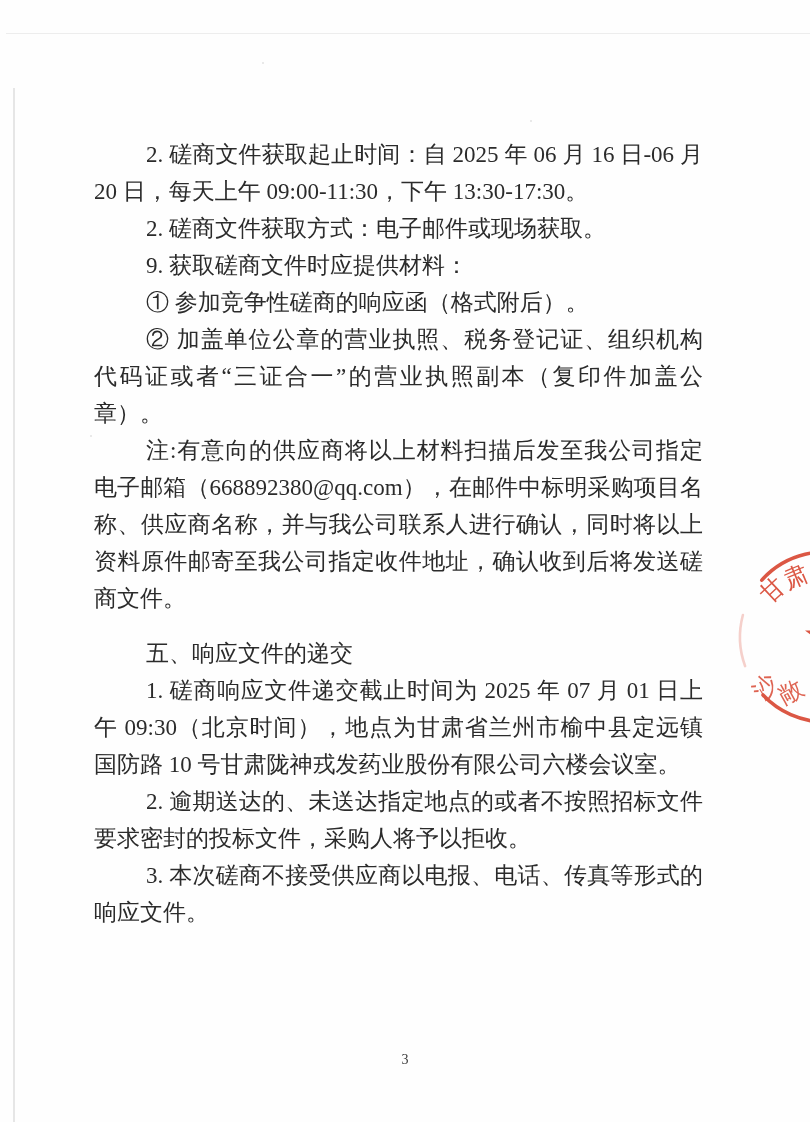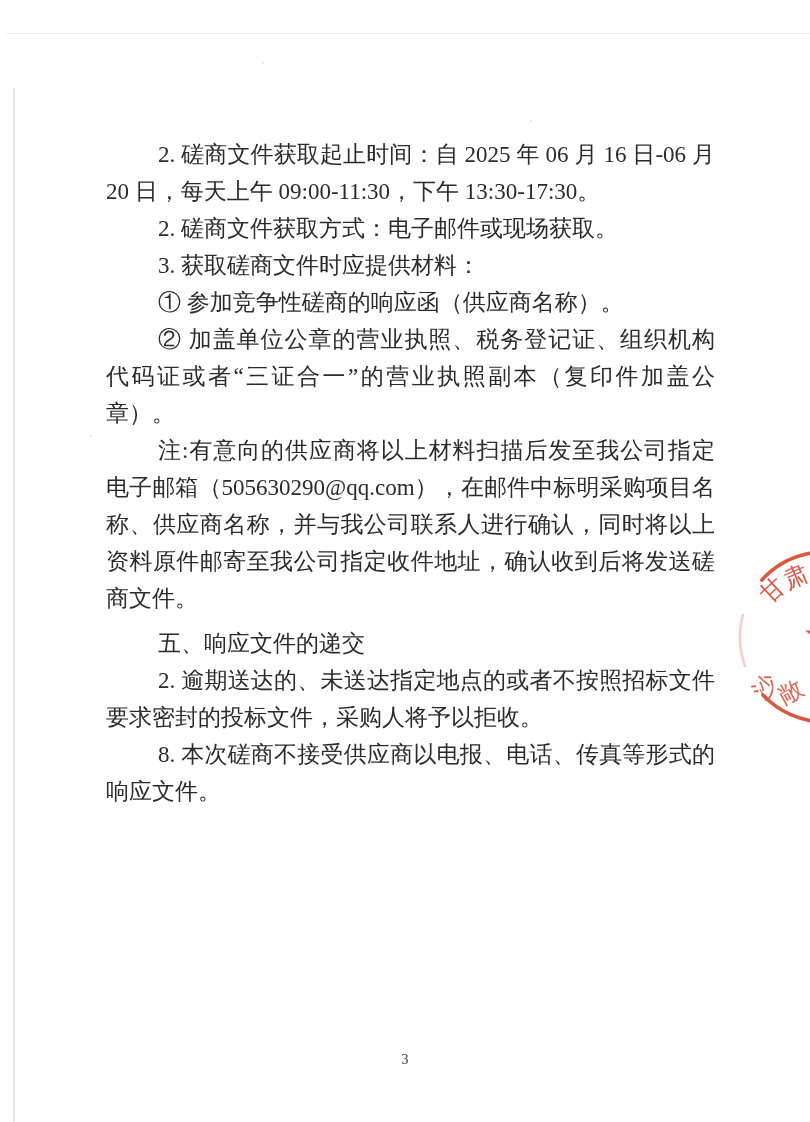--- a/index.html
+++ b/index.html
@@ -23,31 +23,31 @@
     position: absolute; left: 13px; top: 88px; bottom: 0; width: 2px;
     background: #e6e6e6;
   }
   .speck { position: absolute; width: 2px; height: 2px; background: #e2e2e2; border-radius: 50%; }
   .speck.s1 { left: 262px; top: 62px; }
   .speck.s2 { left: 530px; top: 120px; }
   .speck.s3 { left: 90px;  top: 435px; }
 
   .content {
     position: absolute;
-    left: 106px; top: 136px; width: 609px;
+    left: 94px; top: 136px; width: 609px;
     font-size: 23px; line-height: 37px;
     color: #2b2b2b;
     text-align: justify;
   }
   .content p {
     margin: 0;
     text-indent: 52px;
     overflow-wrap: break-word;
   }
-  .content p.heading { margin-top: 8px; }
+  .content p.heading { margin-top: 18px; }
 
   .footer {
     position: absolute; left: 0; top: 1052px; width: 810px;
     text-align: center;
     font-size: 14px; color: #3a3a3a;
   }
 
   .seal {
     position: absolute; left: 725px; top: 537px;
     width: 200px; height: 200px;
@@ -63,27 +63,28 @@
 
   <div class="scan-edge-top"></div>
   <div class="scan-edge-left"></div>
   <div class="speck s1"></div>
   <div class="speck s2"></div>
   <div class="speck s3"></div>
 
   <main class="content" id="doc-body">
       <p class="">2. 磋商文件获取起止时间：自 2025 年 06 月 16 日-06 月 20 日，每天上午 09:00-11:30，下午 13:30-17:30。</p>
       <p class="">2. 磋商文件获取方式：电子邮件或现场获取。</p>
-      <p class="">3. 获取磋商文件时应提供材料：</p>
-      <p class="">① 参加竞争性磋商的响应函（供应商名称）。</p>
+      <p class="">9. 获取磋商文件时应提供材料：</p>
+      <p class="">① 参加竞争性磋商的响应函（格式附后）。</p>
       <p class="">② 加盖单位公章的营业执照、税务登记证、组织机构代码证或者“三证合一”的营业执照副本（复印件加盖公章）。</p>
-      <p class="">注:有意向的供应商将以上材料扫描后发至我公司指定电子邮箱（505630290@qq.com），在邮件中标明采购项目名称、供应商名称，并与我公司联系人进行确认，同时将以上资料原件邮寄至我公司指定收件地址，确认收到后将发送磋商文件。</p>
+      <p class="">注:有意向的供应商将以上材料扫描后发至我公司指定电子邮箱（668892380@qq.com），在邮件中标明采购项目名称、供应商名称，并与我公司联系人进行确认，同时将以上资料原件邮寄至我公司指定收件地址，确认收到后将发送磋商文件。</p>
       <p class="heading">五、响应文件的递交</p>
+      <p class="">1. 磋商响应文件递交截止时间为 2025 年 07 月 01 日上午 09:30（北京时间），地点为甘肃省兰州市榆中县定远镇国防路 10 号甘肃陇神戎发药业股份有限公司六楼会议室。</p>
       <p class="">2. 逾期送达的、未送达指定地点的或者不按照招标文件要求密封的投标文件，采购人将予以拒收。</p>
-      <p class="">8. 本次磋商不接受供应商以电报、电话、传真等形式的响应文件。</p>
+      <p class="">3. 本次磋商不接受供应商以电报、电话、传真等形式的响应文件。</p>
     </main>
 
   <div class="seal">
     <svg width="200" height="200" viewBox="0 0 200 200">
       <g stroke="#d7402b" stroke-width="3.6" fill="none" stroke-linecap="round">
         <path d="M 185 100 A 85 85 0 0 0 36.8 43.1"></path>
         <path d="M 38 158 A 85 85 0 0 0 165.1 154.6"></path>
         <path d="M 17.9 78 A 85 85 0 0 0 20.1 129.1" stroke-opacity="0.28" stroke-width="2.6"></path>
       </g>
       <polygon fill="#d7402b" points="100,79 104.7,93.5 120,93.5 107.6,102.5 112.3,117 100,108 87.7,117 92.4,102.5 80,93.5 95.3,93.5"></polygon>

